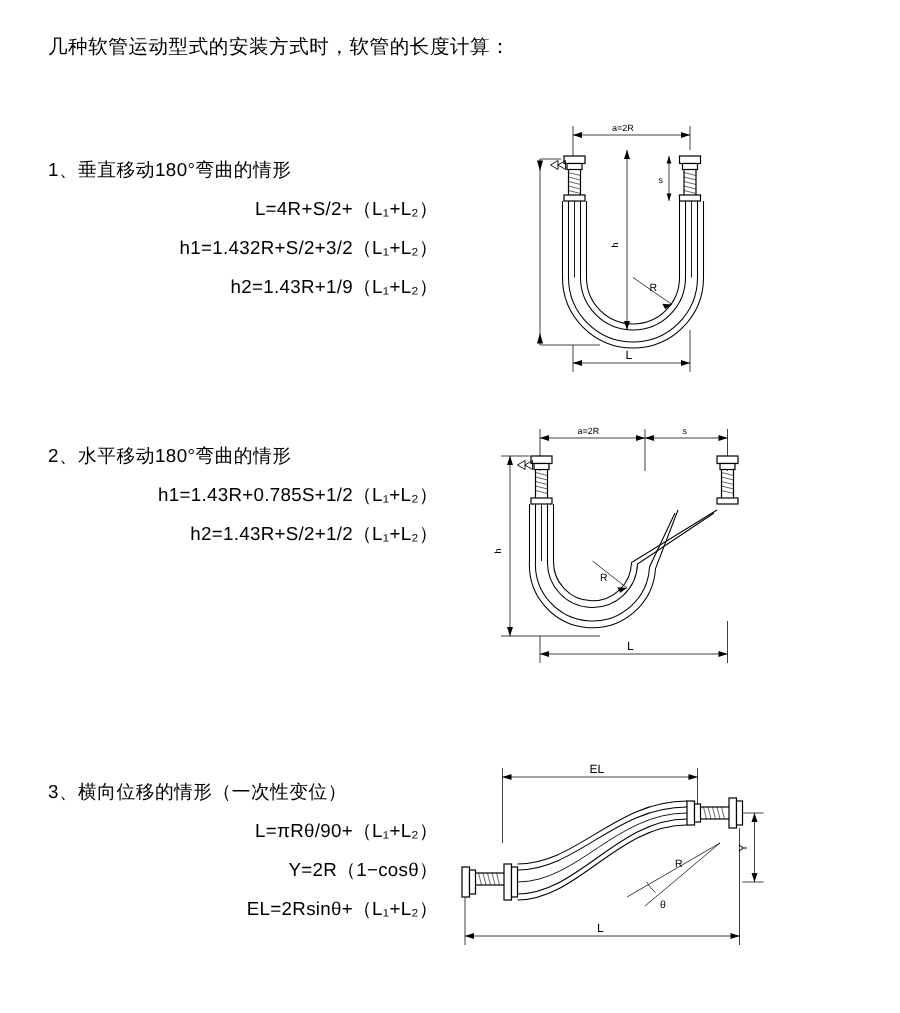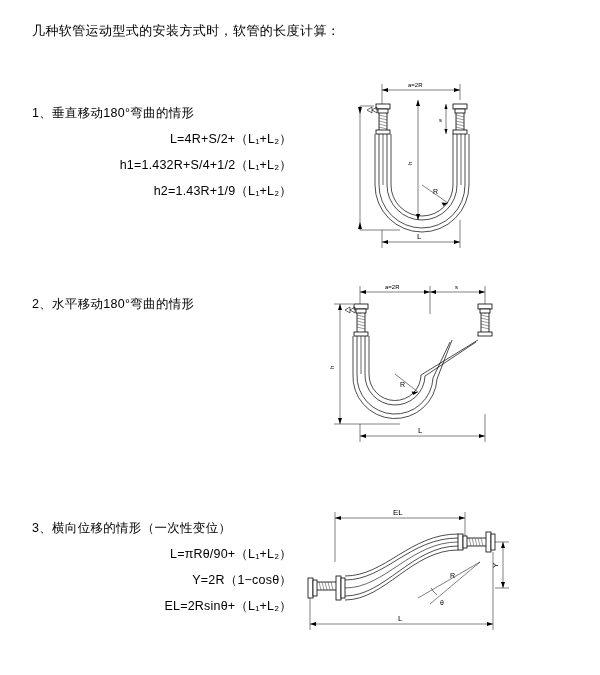--- a/index.html
+++ b/index.html
@@ -81,21 +81,21 @@
 <body>
 
 <div class="page">
 
   <div class="intro">几种软管运动型式的安装方式时，软管的长度计算：</div>
 
   <div class="section sec1">
     <div class="text-col">
       <div class="sec-title">1、垂直移动180°弯曲的情形</div>
       <div class="formula">L=4R+S/2+（L₁+L₂）</div>
-      <div class="formula">h1=1.432R+S/4+1/2（L₁+L₂）</div>
+      <div class="formula">h1=1.432R+S/2+3/2（L₁+L₂）</div>
       <div class="formula">h2=1.43R+1/9（L₁+L₂）</div>
     </div>
 
     <div class="fig fig1">
       <svg width="250" height="200" viewBox="0 0 250 200">
 
         <line class="dim" x1="82" y1="20" x2="160" y2="20"></line>
         <path class="dark" d="M82,20 l6,-2 l0,4 z"></path>
         <path class="dark" d="M160,20 l-6,-2 l0,4 z"></path>
         <text class="lbl" x="108" y="17">a=2R</text>
@@ -166,20 +166,22 @@
         <text class="lbl" x="139" y="52">s</text>
 
         <path class="ln-thin" d="M67,40 l5,-3 l0,6 z M72,40 l5,-3 l0,6 z"></path>
       </svg>
     </div>
   </div>
 
   <div class="section sec2">
     <div class="text-col">
       <div class="sec-title">2、水平移动180°弯曲的情形</div>
+      <div class="formula">h1=1.43R+0.785S+1/2（L₁+L₂）</div>
+      <div class="formula">h2=1.43R+S/2+1/2（L₁+L₂）</div>
     </div>
 
     <div class="fig fig2">
       <svg width="250" height="200" viewBox="0 0 250 200">
 
         <line class="dim" x1="60" y1="18" x2="130" y2="18"></line>
         <path class="dark" d="M60,18 l6,-2 l0,4 z"></path>
         <path class="dark" d="M130,18 l-6,-2 l0,4 z"></path>
         <text class="lbl" x="85" y="15">a=2R</text>
 

